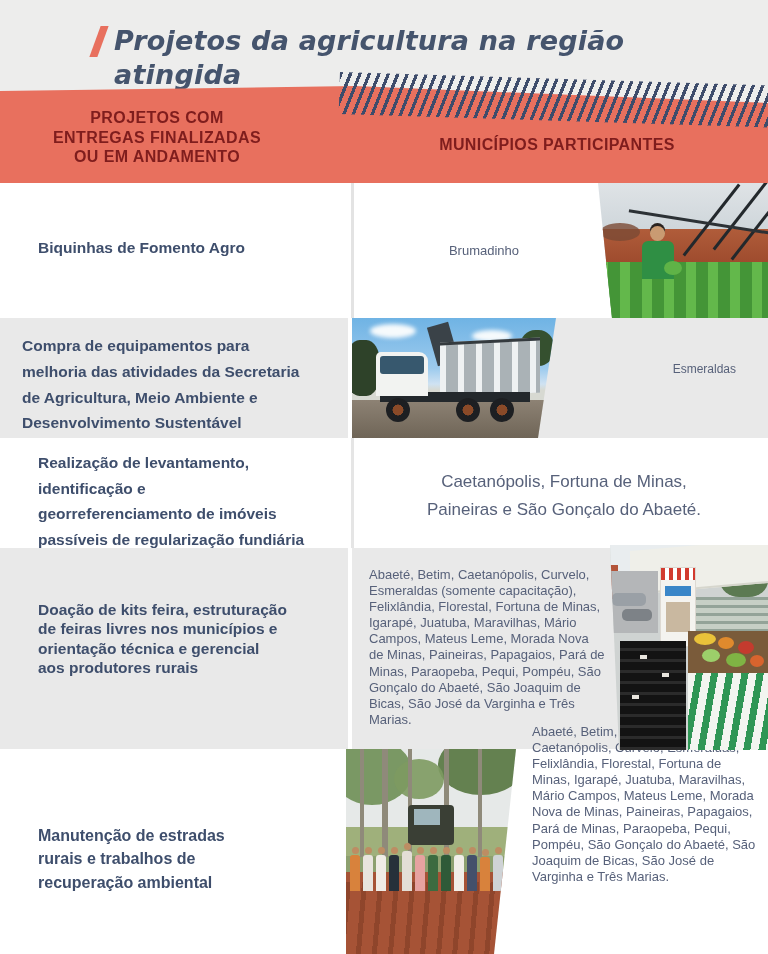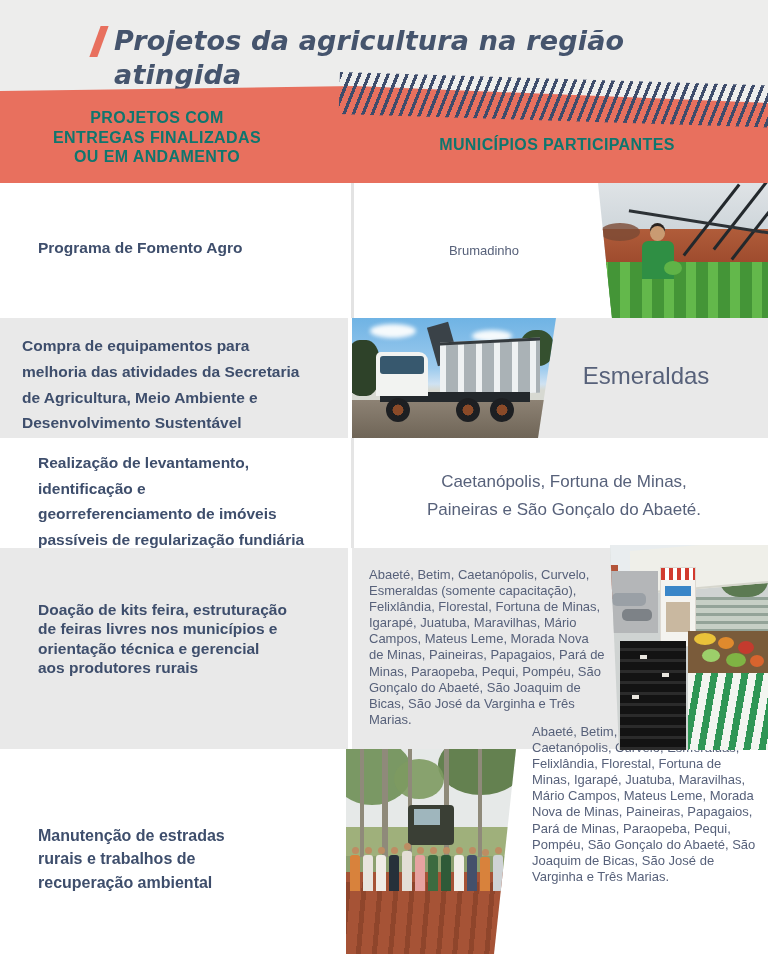--- a/index.html
+++ b/index.html
@@ -10,42 +10,42 @@
   
   .title-slash{left:95px;top:26px;width:8px;height:31px;background:#e8705e;transform:skewX(-20deg);}
   .page-title{left:114px;top:24px;width:600px;font:italic 700 27px/34px "DejaVu Sans",sans-serif;
               color:#45546d;letter-spacing:.2px;}
 
   
   .band{left:0;top:78px;width:768px;height:105px;background:#e8705e;
         clip-path:polygon(0 13px,355px 8px,100% 25px,100% 100%,0 100%);}
   .hatch{left:340px;top:72px;width:470px;height:42px;transform:rotate(1.8deg);transform-origin:left top;
          background:repeating-linear-gradient(110deg,#3e4c6b 0 3.2px,transparent 3.2px 8.8px);}
-  .hdr{color:#0f766e;font-weight:700;text-align:center;letter-spacing:.4px;white-space:pre-line;}
+  .hdr{color:#7f1d1d;font-weight:700;text-align:center;letter-spacing:.4px;white-space:pre-line;}
   .hdr-left{left:16px;top:108px;width:282px;font-size:16px;line-height:19.5px;}
   .hdr-right{left:352px;top:136px;width:410px;font-size:16px;}
 
   
   .row{left:0;width:768px;}
   .r1{top:183px;height:135px;background:#ffffff;}
   .r2{top:318px;height:120px;background:#e9e9e9;}
   .r3{top:438px;height:110px;background:#ffffff;}
   .r4{top:548px;height:201px;background:#e9e9e9;}
   .r5{top:749px;height:205px;background:#ffffff;}
   .div1{left:351px;top:183px;width:3px;height:135px;background:#e3e3e3;}
   .div2{left:348px;top:318px;width:4px;height:120px;background:#fff;}
   .div3{left:351px;top:438px;width:3px;height:110px;background:#e5e5e5;}
   .div4{left:348px;top:548px;width:4px;height:201px;background:#fff;}
 
   .project{color:#3e4e6c;font-weight:700;white-space:pre-line;}
   .muni{color:#57617a;font-weight:400;white-space:pre-line;}
   .t1p{left:38px;top:239px;width:300px;font-size:15.5px;}
   .t1m{left:362px;top:243px;width:244px;font-size:13px;text-align:center;}
   .t2p{left:22px;top:333px;width:306px;font-size:15.5px;line-height:25.8px;}
-  .t2m{left:556px;top:362px;width:180px;font-size:24px;text-align:center;}
+  .t2m{left:556px;top:362px;width:180px;font-size:12px;text-align:right;}
   .t3p{left:38px;top:450px;width:306px;font-size:15.5px;line-height:25.5px;}
   .t3m{left:368px;top:468px;width:392px;font-size:17px;line-height:27.5px;text-align:center;}
   .t4p{left:38px;top:600px;width:300px;font-size:15.5px;line-height:19.3px;}
   .t4m{left:369px;top:567px;width:237px;font-size:13px;line-height:16.1px;}
   .t5p{left:38px;top:824px;width:300px;font-size:16px;line-height:23.3px;}
   .t5m{left:532px;top:724px;width:227px;font-size:13px;line-height:16.1px;}
 
   
   .photo{overflow:hidden;}
   .ph1{left:598px;top:183px;width:170px;height:135px;clip-path:polygon(0 0,100% 0,100% 100%,14px 100%);
@@ -158,21 +158,21 @@
   <div class="abs div3"></div>
   <div class="abs div4"></div>
 
   <div class="abs band"></div>
   <div class="abs hatch"></div>
   <div class="abs hdr hdr-left">PROJETOS COM
 ENTREGAS FINALIZADAS
 OU EM ANDAMENTO</div>
   <div class="abs hdr hdr-right">MUNICÍPIOS PARTICIPANTES</div>
 
-  <div class="abs project t1p">Programa de Fomento Agro</div>
+  <div class="abs project t1p">Biquinhas de Fomento Agro</div>
   <div class="abs muni t1m">Brumadinho</div>
 
   <div class="abs project t2p">Compra de equipamentos para
 melhoria das atividades da Secretaria
 de Agricultura, Meio Ambiente e
 Desenvolvimento Sustentável</div>
   <div class="abs muni t2m">Esmeraldas</div>
 
   <div class="abs project t3p">Realização de levantamento,
 identificação e

